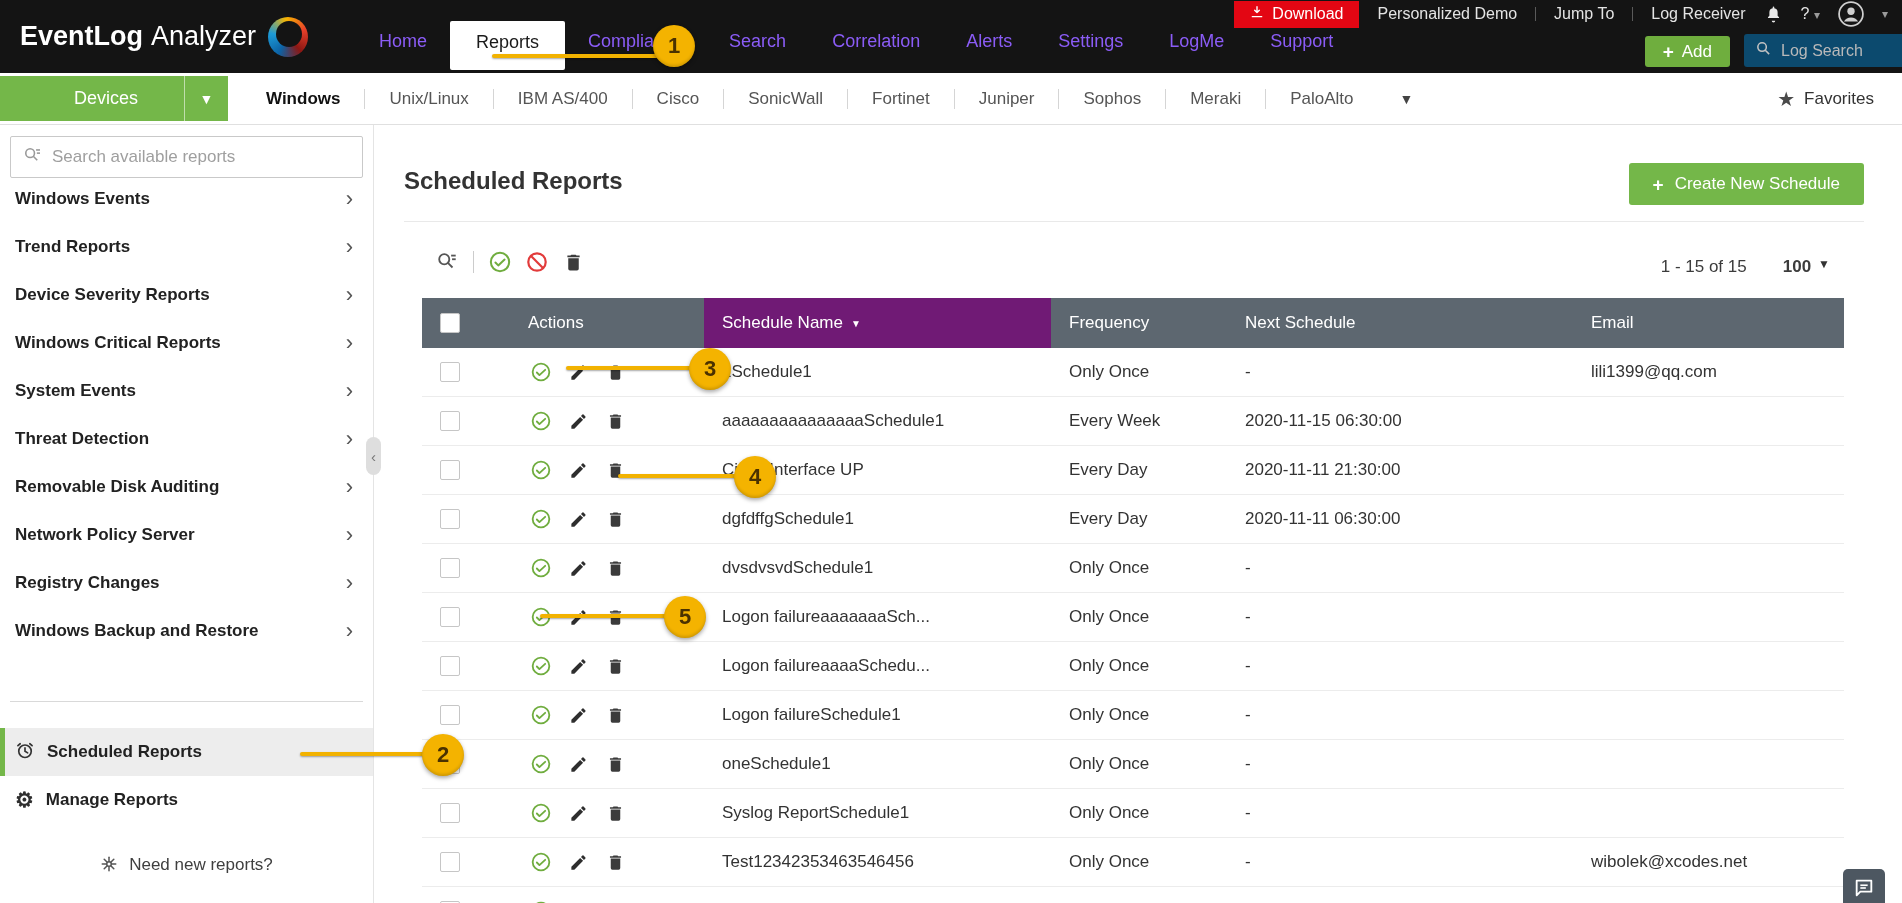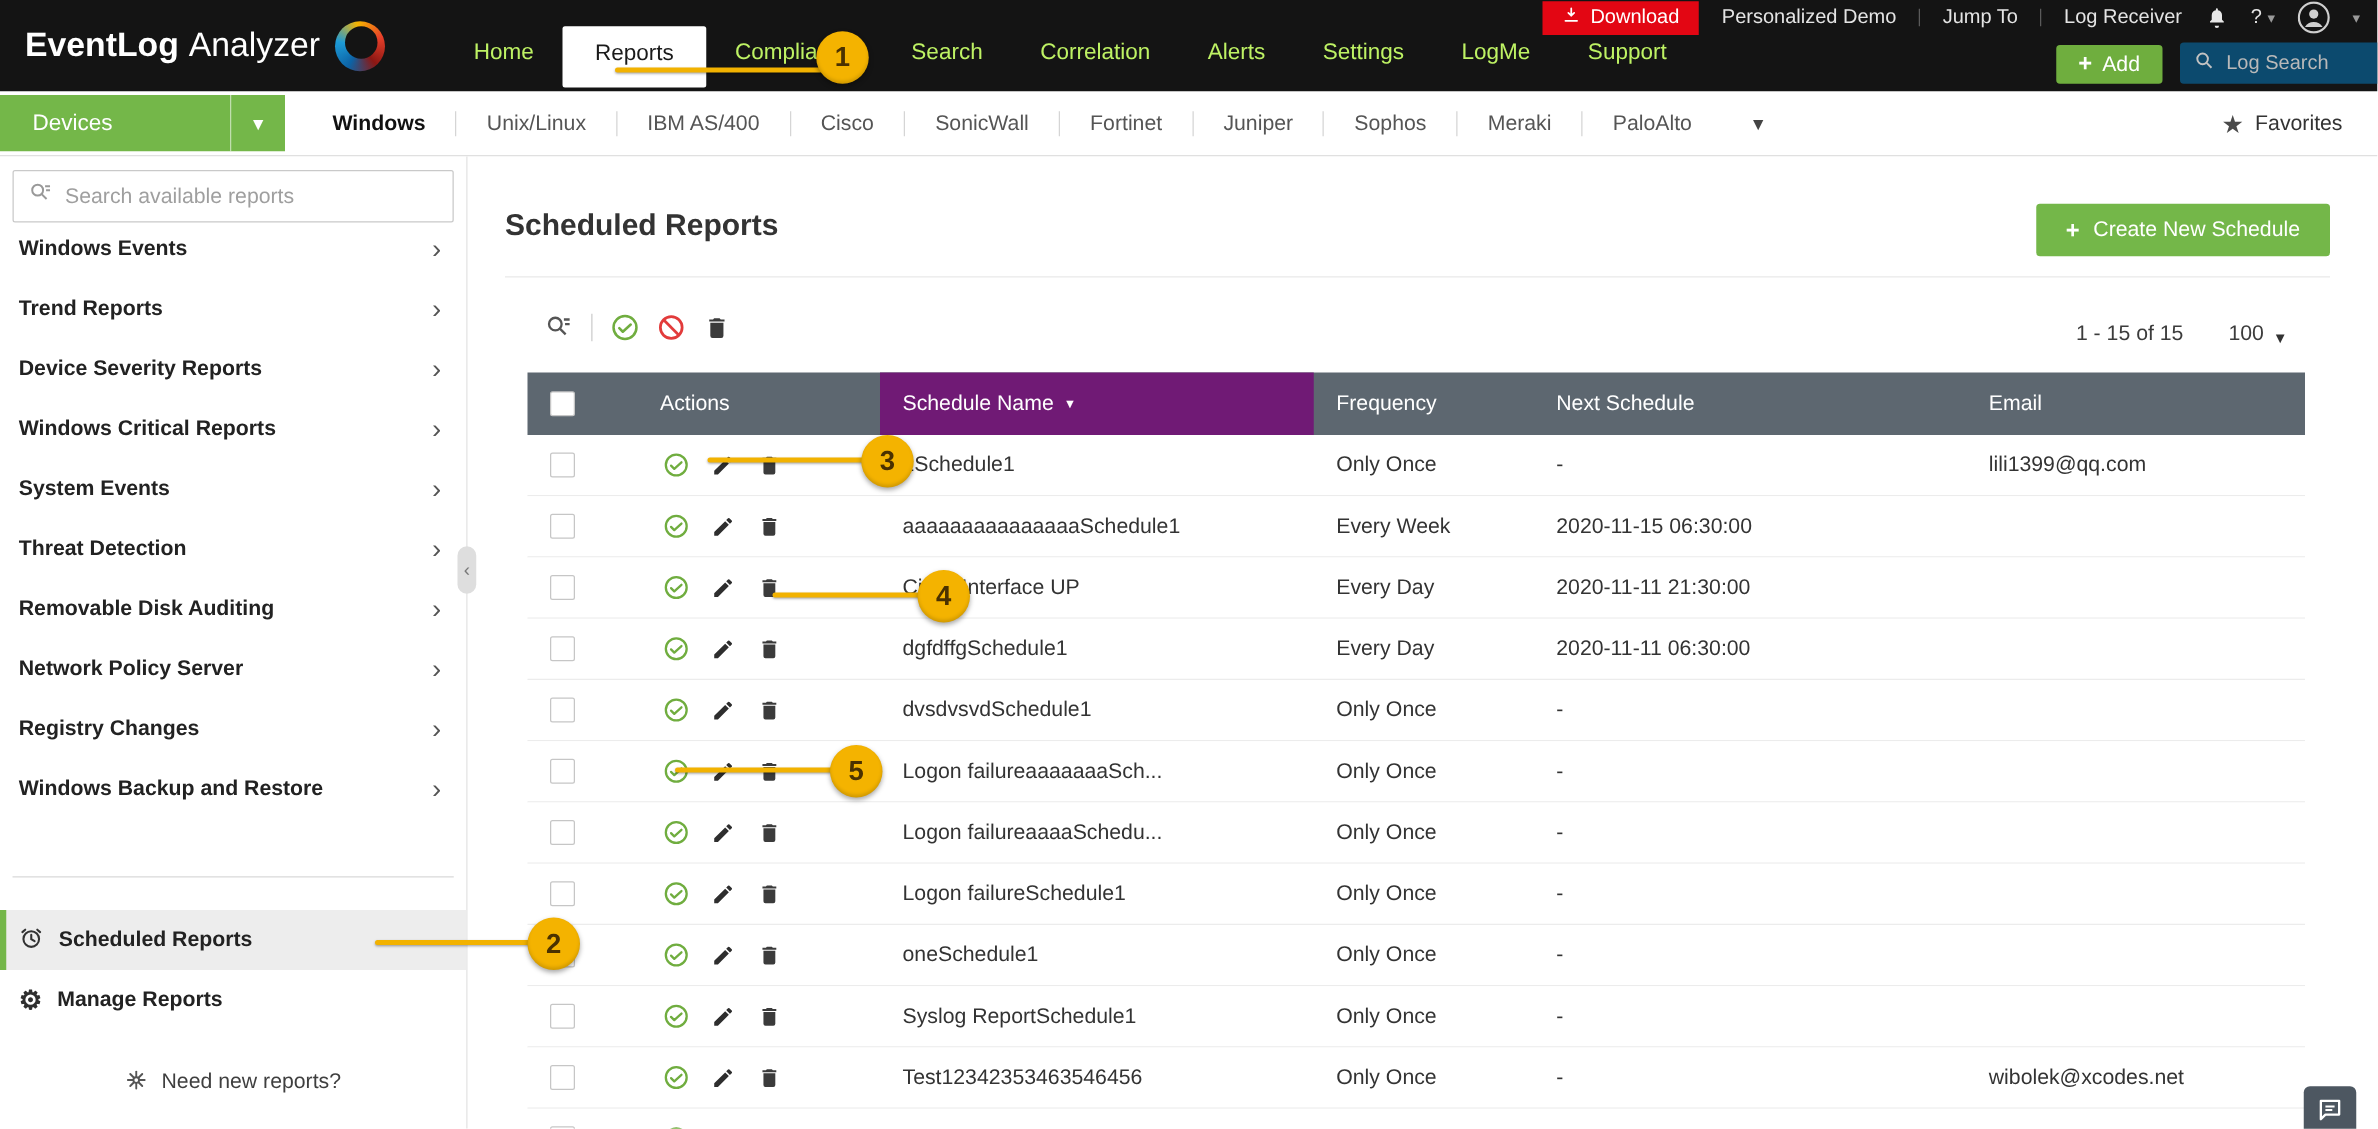--- a/index.html
+++ b/index.html
@@ -8,21 +8,21 @@
 
   
   .header{position:absolute;top:0;left:0;width:1902px;height:73px;background:#141414;z-index:20;}
   .logo{position:absolute;left:20px;top:0;height:73px;display:flex;align-items:center;}
   .logo-bold{color:#fff;font-size:27px;font-weight:700;}
   .logo-light{color:#fff;font-size:27px;font-weight:400;margin-left:8px;}
   .swirl{width:40px;height:40px;border-radius:50%;margin-left:12px;position:relative;
     background:conic-gradient(from 210deg,#0c63a6,#1d9bd7,#f7b500,#e8402a,#8c1713,#0c63a6);}
   .swirl::after{content:"";position:absolute;left:8px;top:4px;width:26px;height:26px;border-radius:50%;background:#141414;}
   .nav{position:absolute;left:356px;bottom:0;height:73px;display:flex;align-items:flex-end;}
-  .nav-item{color:#bef264;font-size:18px;padding:0 23px 21px;cursor:pointer;white-space:nowrap;}
+  .nav-item{color:#8b5cf6;font-size:18px;padding:0 23px 21px;cursor:pointer;white-space:nowrap;}
   .nav-item.active{background:#fff;color:#1a1a1a;padding:11px 26px 17px;margin-bottom:3px;border-radius:2px;}
   .top-strip{position:absolute;top:0;right:0;height:28px;display:flex;align-items:center;gap:18px;
     padding-right:14px;color:#e4e4e4;font-size:16px;}
   .download-btn{background:#e30613;color:#fff;height:27px;display:flex;align-items:center;gap:8px;
     padding:0 16px;cursor:pointer;}
   .strip-sep{width:1px;height:14px;background:#5a5a5a;}
   .strip-link{cursor:pointer;white-space:nowrap;}
   .mini-caret{color:#9a9a9a;font-size:12px;}
   .add-btn{position:absolute;top:36px;right:172px;height:31px;background:#6fae3e;color:#fff;font-size:17px;
     display:flex;align-items:center;gap:8px;padding:0 18px;border-radius:3px;cursor:pointer;}
@@ -31,21 +31,21 @@
     border-radius:3px 0 0 3px;display:flex;align-items:center;gap:9px;padding:0 11px;overflow:hidden;}
   .top-search input{background:transparent;border:none;outline:none;color:#b9b9b9;font-size:16px;width:110px;
     font-family:inherit;}
   .top-search input::placeholder{color:#b9b9b9;}
 
   
   .device-bar{position:absolute;top:73px;left:0;width:1902px;height:52px;background:#fff;
     border-bottom:1px solid #e0e0e0;z-index:15;}
   .devices-dd{position:absolute;left:0;top:3px;width:228px;height:45px;background:#74b749;display:flex;
     align-items:center;color:#fff;font-size:18px;cursor:pointer;}
-  .devices-label{padding-left:26px;flex:1;}
+  .devices-label{padding-left:26px;flex:1;margin-left:48px;}
   .devices-caret{width:44px;height:100%;display:flex;align-items:center;justify-content:center;
     border-left:1px solid rgba(255,255,255,.55);font-size:14px;}
   .tabs{position:absolute;left:242px;top:0;height:52px;display:flex;align-items:center;text-align:center;}
   .tab{font-size:17px;color:#555;padding:0 24px;cursor:pointer;white-space:nowrap;}
   .tab.active{color:#111;font-weight:700;}
   .tab-sep{width:1px;height:20px;background:#d5d5d5;}
   .tabs-caret{margin-left:10px;color:#444;font-size:14px;padding:0 12px;cursor:pointer;}
   .favorites{position:absolute;right:28px;top:0;height:52px;display:flex;align-items:center;gap:9px;
     font-size:17px;color:#333;cursor:pointer;}
   .fav-star{color:#4a4a4a;font-size:20px;}
@@ -77,21 +77,21 @@
   .main{position:absolute;left:374px;top:125px;right:0;bottom:0;background:#fff;}
   .page-title{position:absolute;left:30px;top:42px;font-size:24px;font-weight:700;color:#333;}
   .create-btn{position:absolute;right:38px;top:38px;height:42px;background:#74b749;color:#fff;font-size:17px;
     display:flex;align-items:center;gap:11px;padding:0 24px;border-radius:3px;cursor:pointer;}
   .title-rule{position:absolute;top:96px;left:30px;right:38px;height:1px;background:#e9e9e9;}
   .toolbar{position:absolute;top:126px;left:62px;display:flex;align-items:center;gap:15px;}
   .tb-sep{width:1px;height:22px;background:#ccc;}
   .icon-btn{display:flex;align-items:center;justify-content:center;cursor:pointer;}
   .pager{position:absolute;top:132px;right:72px;display:flex;align-items:center;gap:36px;
     font-size:17px;color:#3c3c3c;}
-  .page-size{display:flex;align-items:flex-end;gap:7px;cursor:pointer;font-weight:400;}
+  .page-size{display:flex;align-items:flex-start;gap:7px;cursor:pointer;font-weight:700;}
   .ps-caret{font-size:12px;color:#333;}
 
   .table{position:absolute;left:48px;top:173px;width:1422px;}
   .thead,.row{display:grid;grid-template-columns:79px 203px 347px 176px 346px 271px;align-items:center;}
   .thead{height:50px;background:#5d6770;color:#fff;font-size:17px;}
   .th{padding-left:18px;display:flex;align-items:center;gap:8px;height:100%;}
   .th.actions{padding-left:27px;}
   .th.name{background:#701a75;}
   .sort-caret{font-size:10px;color:#fff;}
   .row{height:49px;border-bottom:1px solid #ececec;font-size:17px;color:#333;background:#fff;}

